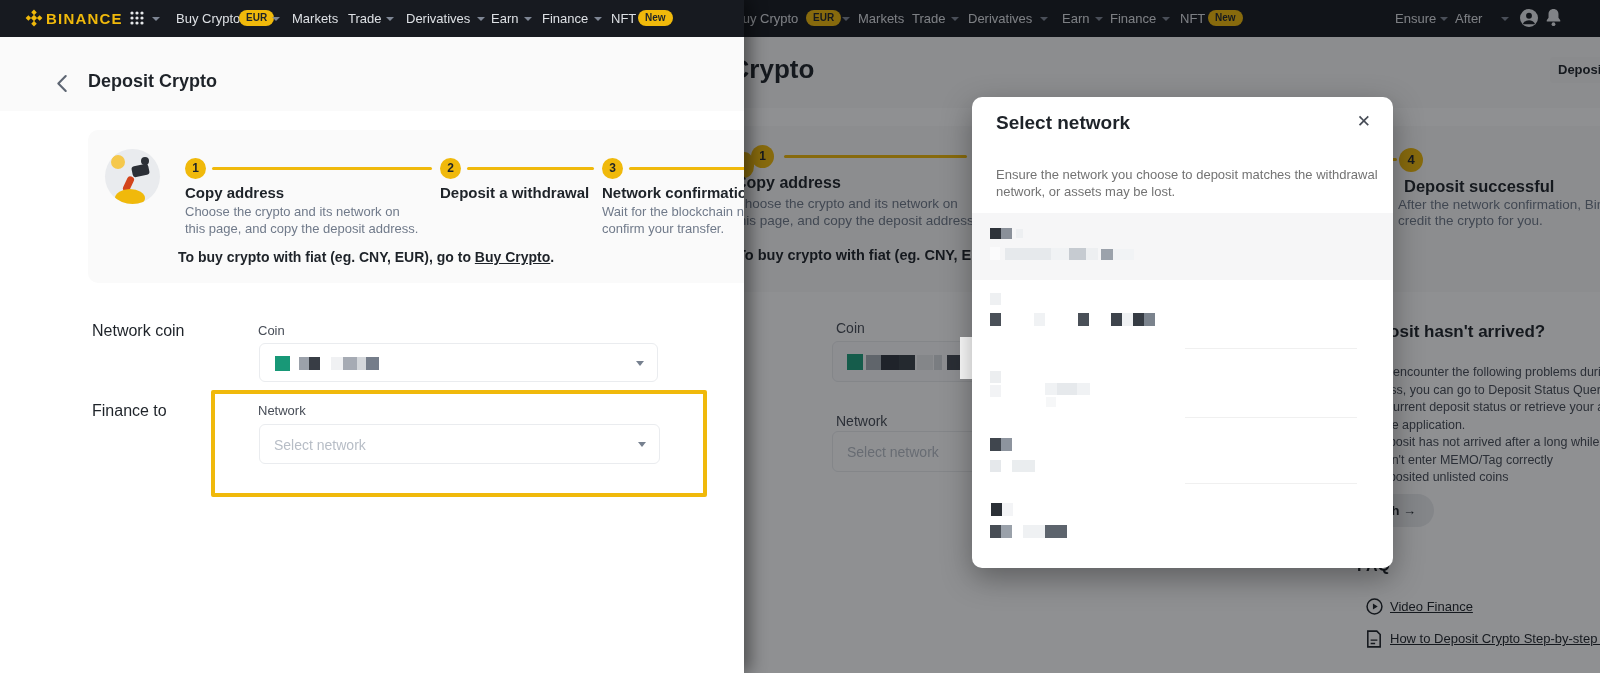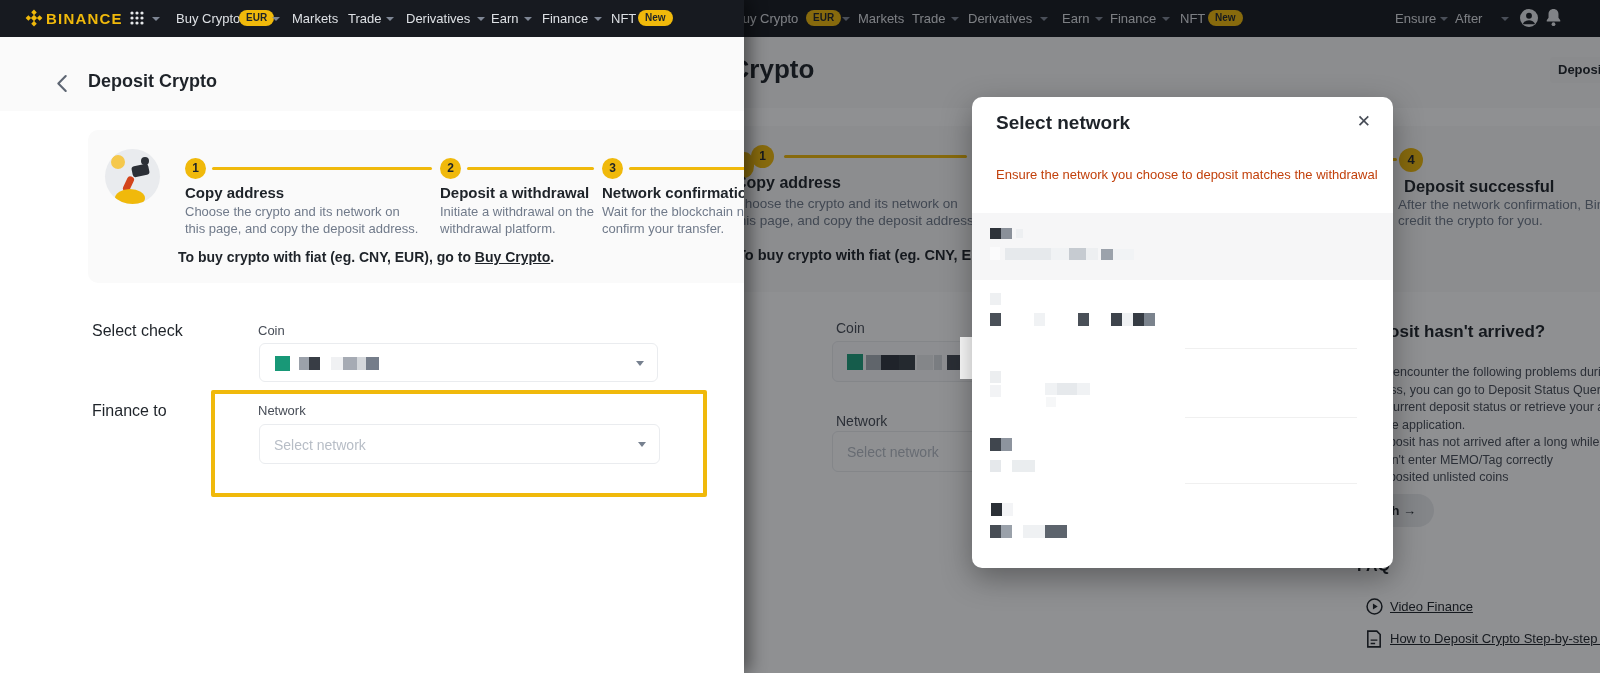--- a/index.html
+++ b/index.html
@@ -50,21 +50,21 @@
   .faq-title { position:absolute; font-size:17px; font-weight:700; color:#1E2329; white-space:nowrap; }
   .faq-body { position:absolute; font-size:12.5px; line-height:17.5px; color:#474D57; }
   .faq-body div { white-space:nowrap; }
   .pill-btn { position:absolute; background:#EAECEF; border-radius:17px; color:#1E2329; font-size:13px; font-weight:600; cursor:pointer; }
   .link-row-text { position:absolute; font-size:13px; color:#1E2329; text-decoration:underline; white-space:nowrap; cursor:pointer; }
 
   
   #modal { position:absolute; left:972px; top:97px; width:421px; height:471px; background:#fff; border-radius:10px; z-index:60; box-shadow:0 10px 30px rgba(0,0,0,0.35); overflow:hidden; }
   .modal-title { position:absolute; left:24px; top:15px; font-size:19px; font-weight:700; color:#1E2329; }
   .modal-close { position:absolute; right:22px; top:16px; font-size:17px; color:#474D57; cursor:pointer; line-height:1; }
-  .modal-desc { position:absolute; left:24px; top:70px; font-size:13px; line-height:16.5px; color:#c2410c; }
+  .modal-desc { position:absolute; left:24px; top:70px; font-size:13px; line-height:16.5px; color:#737373; }
   .modal-desc div { white-space:nowrap; }
   .mrow { position:absolute; left:0; width:421px; cursor:pointer; }
   .mrow-hl { background:#F6F6F7; }
   .mdivider { position:absolute; left:213px; width:172px; height:1px; background:#F0F0F0; }
   .notch { position:absolute; left:960px; top:337px; width:14px; height:42px; background:#fff; z-index:55; }
 </style>
 </head>
 <body>
 
 <div id="stage">
@@ -176,20 +176,21 @@
     <div class="dim"></div>
   </div>
 
   <div class="notch"></div>
 
   <div id="modal">
     <div class="modal-title">Select network</div>
     <div class="modal-close">✕</div>
     <div class="modal-desc">
         <div>Ensure the network you choose to deposit matches the withdrawal</div>
+        <div>network, or assets may be lost.</div>
       </div>
 
     <div class="mrow mrow-hl" style="top:116px;height:67px"></div>
     <div class="mrow" style="top:183px;height:68px"></div>
     <div class="mrow" style="top:251px;height:69px"></div>
     <div class="mrow" style="top:320px;height:66px"></div>
     <div class="mrow" style="top:386px;height:74px"></div>
 
     <div class="mdivider" style="top:251px"></div>
     <div class="mdivider" style="top:320px"></div>
@@ -293,32 +294,31 @@
     </div>
 
     <div class="step-num" style="left:185px;top:158px">1</div>
     <div class="step-line" style="left:212px;top:167px;width:220px"></div>
     <div class="step-title" style="left:185px;top:184px">Copy address</div>
     <div class="step-desc" style="left:185px;top:203px;width:238px">Choose the crypto and its network on this page, and copy the deposit address.</div>
 
     <div class="step-num" style="left:440px;top:158px">2</div>
     <div class="step-line" style="left:467px;top:167px;width:127px"></div>
     <div class="step-title" style="left:440px;top:184px">Deposit a withdrawal</div>
-    <div class="step-desc" style="left:440px;top:203px;width:185px">Initiate a withdrawal on the withdrawal platform.</div>
 
     <div class="step-num" style="left:602px;top:158px">3</div>
     <div class="step-line" style="left:629px;top:167px;width:120px"></div>
     <div class="step-title" style="left:602px;top:184px">Network confirmation</div>
     <div class="step-desc" style="left:602px;top:203px;width:200px">Wait for the blockchain network to confirm your transfer.</div>
 
     <div class="buy-fiat" style="left:178px;top:249px">
       <span>To buy crypto with fiat (eg. CNY, EUR), go to </span><a>Buy Crypto</a><span>.</span>
     </div>
 
-    <div class="fld-label-lg" style="left:92px;top:322px">Select check</div>
+    <div class="fld-label-lg" style="left:92px;top:322px">Network coin</div>
     <div class="fld-label-sm" style="left:258px;top:323px">Coin</div>
     <div class="select-box" style="left:259px;top:343px;width:399px;height:39px">
       <span class="select-caret" style="right:13px;top:17px"></span>
     <div class="rblk" style="left: 15px; top: 12px; width: 15px; height: 15px; background: rgb(24, 152, 119);"></div>
         <div class="rblk" style="left: 39px; top: 13px; width: 10px; height: 13px; background: rgb(155, 161, 170);"></div>
         <div class="rblk" style="left: 49px; top: 13px; width: 11px; height: 13px; background: rgb(56, 61, 69);"></div>
         <div class="rblk" style="left: 71px; top: 13px; width: 12px; height: 13px; background: rgb(240, 241, 243);"></div>
         <div class="rblk" style="left: 83px; top: 13px; width: 14px; height: 13px; background: rgb(166, 171, 180);"></div>
         <div class="rblk" style="left: 97px; top: 13px; width: 9px; height: 13px; background: rgb(212, 215, 219);"></div>
         <div class="rblk" style="left: 106px; top: 13px; width: 13px; height: 13px; background: rgb(117, 125, 138);"></div>

